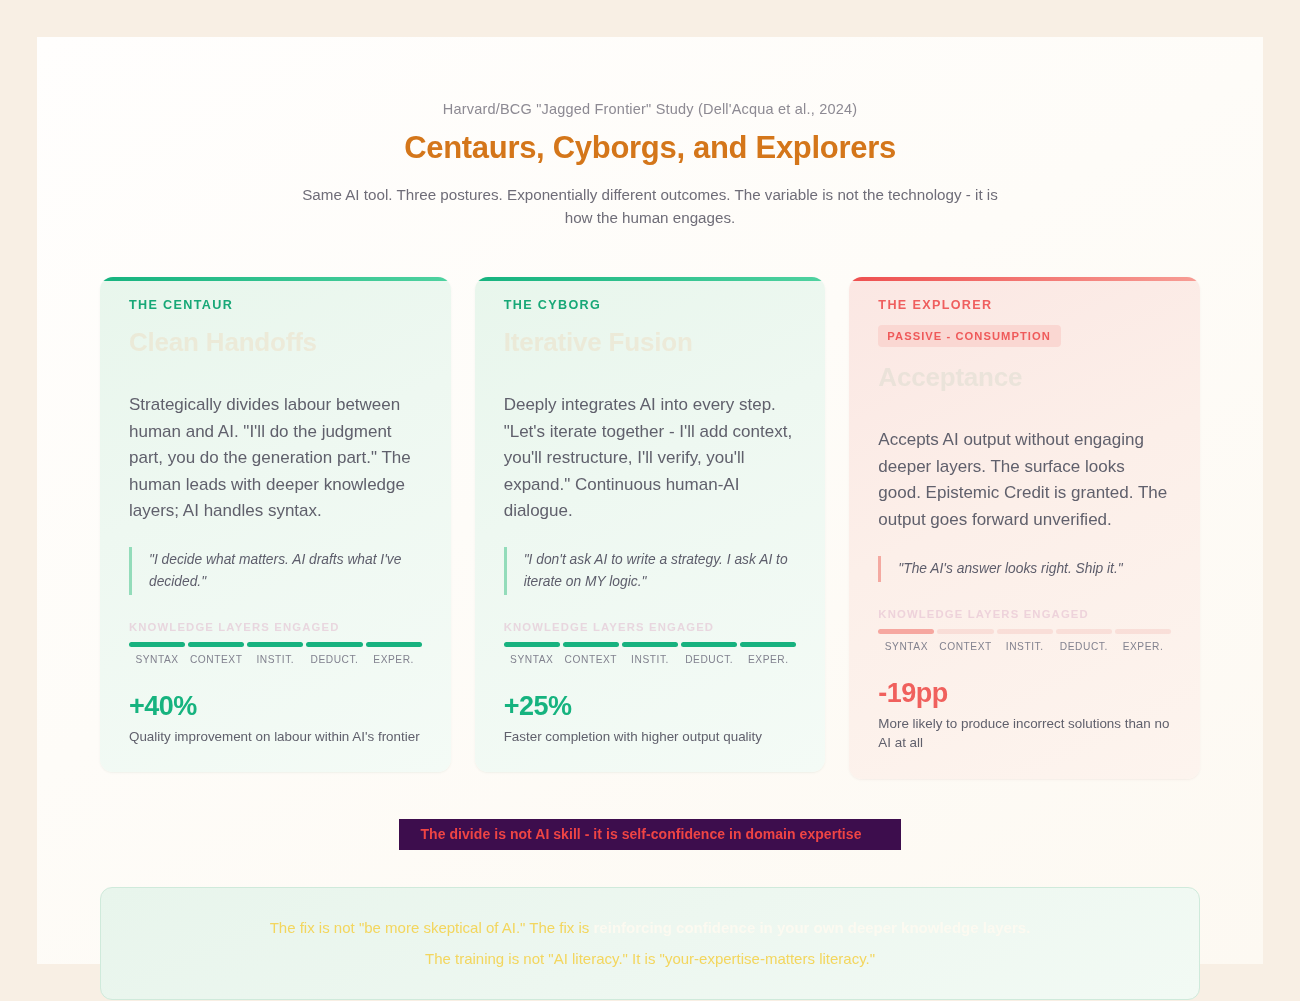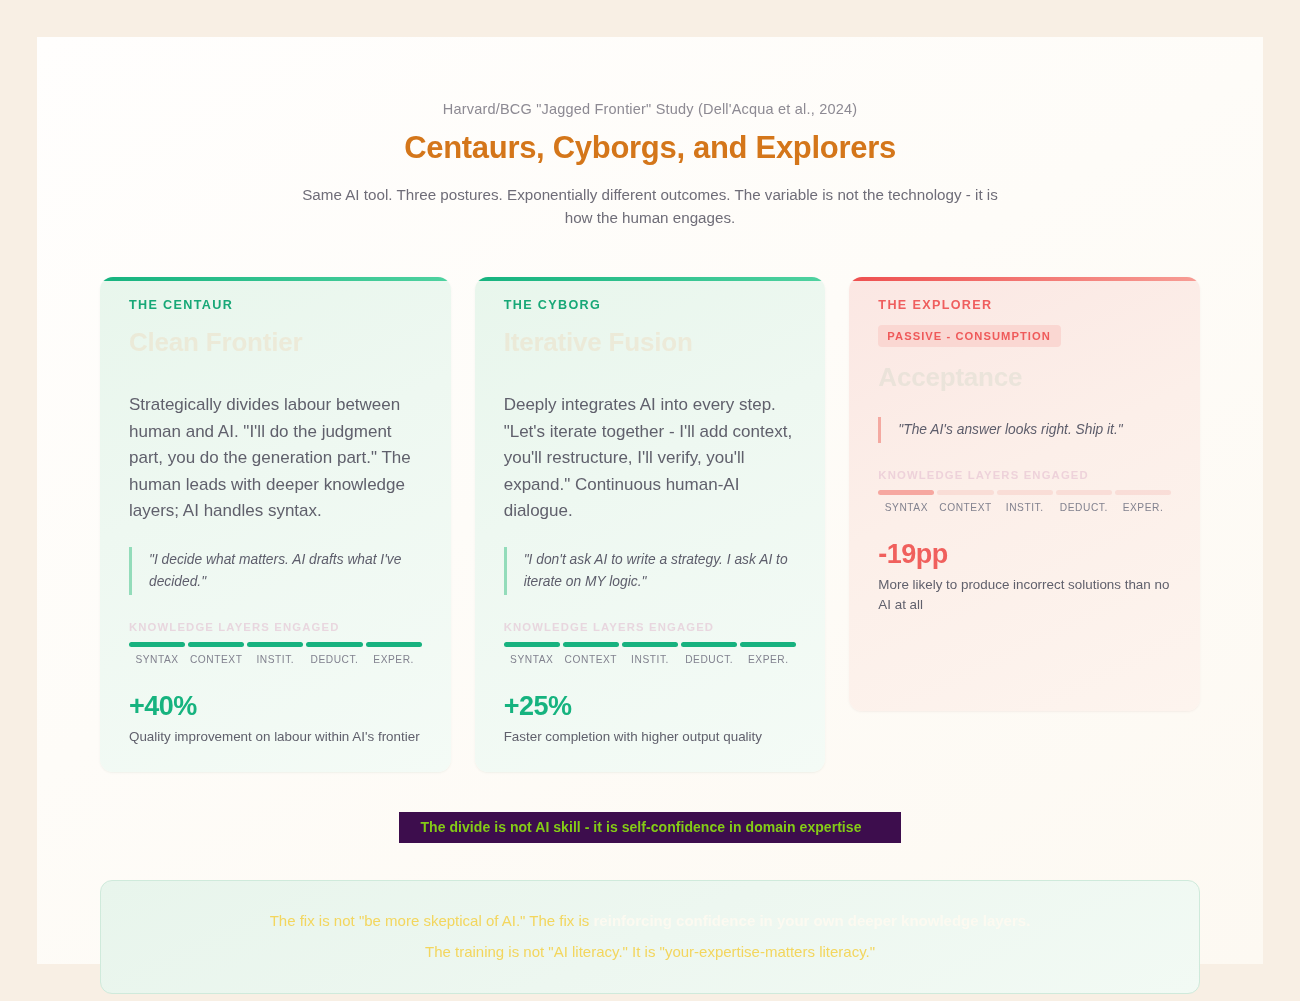--- a/index.html
+++ b/index.html
@@ -175,21 +175,21 @@
     font-size: 13.4px;
     line-height: 1.45;
     color: #60606c;
   }
 
   
   .banner-wrap { text-align: center; margin-top: 40px; }
   .banner {
     display: inline-block;
     background: #3d0d4d;
-    color: #84cc16;
+    color: #ef4444;
     font-size: 14px;
     font-weight: 700;
     letter-spacing: .05px;
     padding: 7px 40px 8px 22px;
   }
 
   
   .callout {
     margin: 37px 63px 0 63px;
     border: 1px solid #cfeadb;
@@ -217,21 +217,21 @@
   <div class="header">
     <div class="eyebrow">Harvard/BCG "Jagged Frontier" Study (Dell'Acqua et al., 2024)</div>
     <div class="main-title">Centaurs, Cyborgs, and Explorers</div>
     <div class="subtitle">Same AI tool. Three postures. Exponentially different outcomes. The variable is not the technology - it is how the human engages.</div>
   </div>
 
   <div class="cards">
 
     <div class="card green">
       <div class="card-kicker">THE CENTAUR</div>
-      <div class="ghost-title">Clean Frontier</div>
+      <div class="ghost-title">Clean Handoffs</div>
       <div class="card-body">Strategically divides labour between human and AI. "I'll do the judgment part, you do the generation part." The human leads with deeper knowledge layers; AI handles syntax.</div>
       <div class="quote">"I decide what matters. AI drafts what I've decided."</div>
       <div class="layers-label">KNOWLEDGE LAYERS ENGAGED</div>
       <div class="layers">
         <div class="layer">
           <div class="layer-bar on"></div>
           <div class="layer-name">SYNTAX</div>
         </div>
         <div class="layer">
           <div class="layer-bar on"></div>
@@ -283,20 +283,21 @@
         </div>
       </div>
       <div class="stat">+25%</div>
       <div class="stat-desc">Faster completion with higher output quality</div>
     </div>
 
     <div class="card pink">
       <div class="card-kicker">THE EXPLORER</div>
       <div><span class="card-badge">PASSIVE - CONSUMPTION</span></div>
       <div class="ghost-title">Acceptance</div>
+      <div class="card-body">Accepts AI output without engaging deeper layers. The surface looks good. Epistemic Credit is granted. The output goes forward unverified.</div>
       <div class="quote">"The AI's answer looks right. Ship it."</div>
       <div class="layers-label">KNOWLEDGE LAYERS ENGAGED</div>
       <div class="layers">
         <div class="layer">
           <div class="layer-bar on"></div>
           <div class="layer-name">SYNTAX</div>
         </div>
         <div class="layer">
           <div class="layer-bar off"></div>
           <div class="layer-name">CONTEXT</div>

